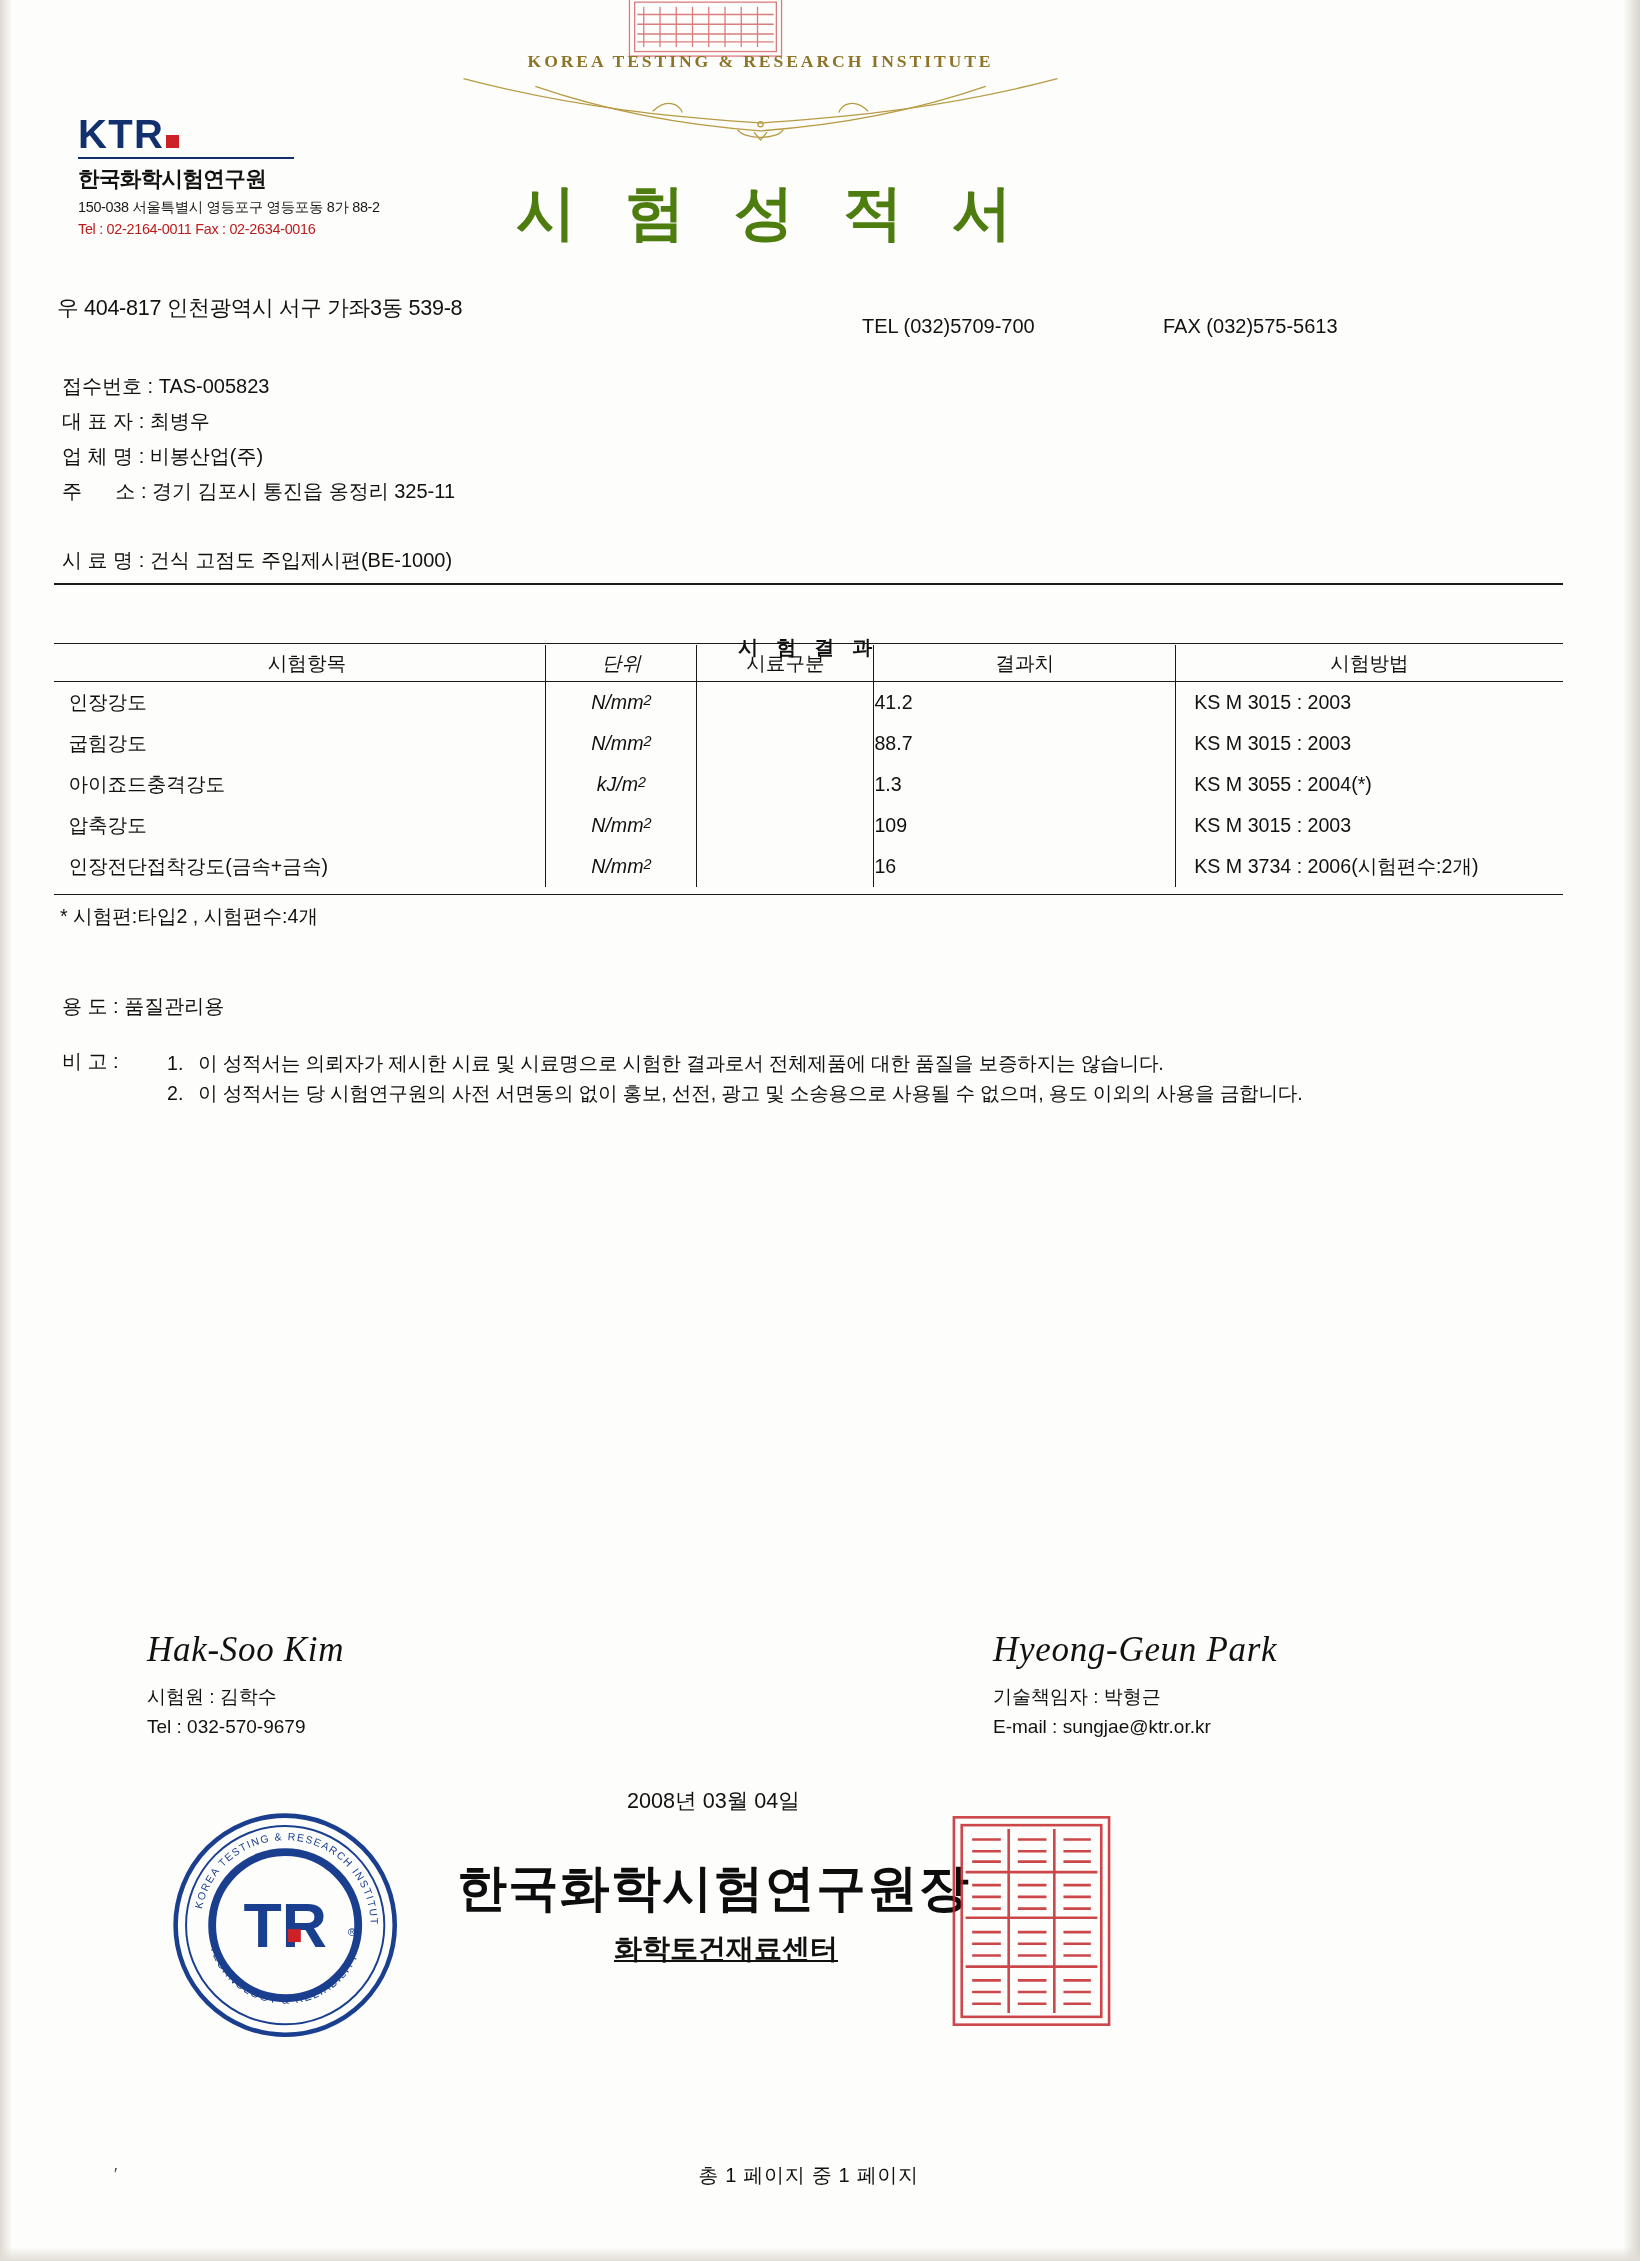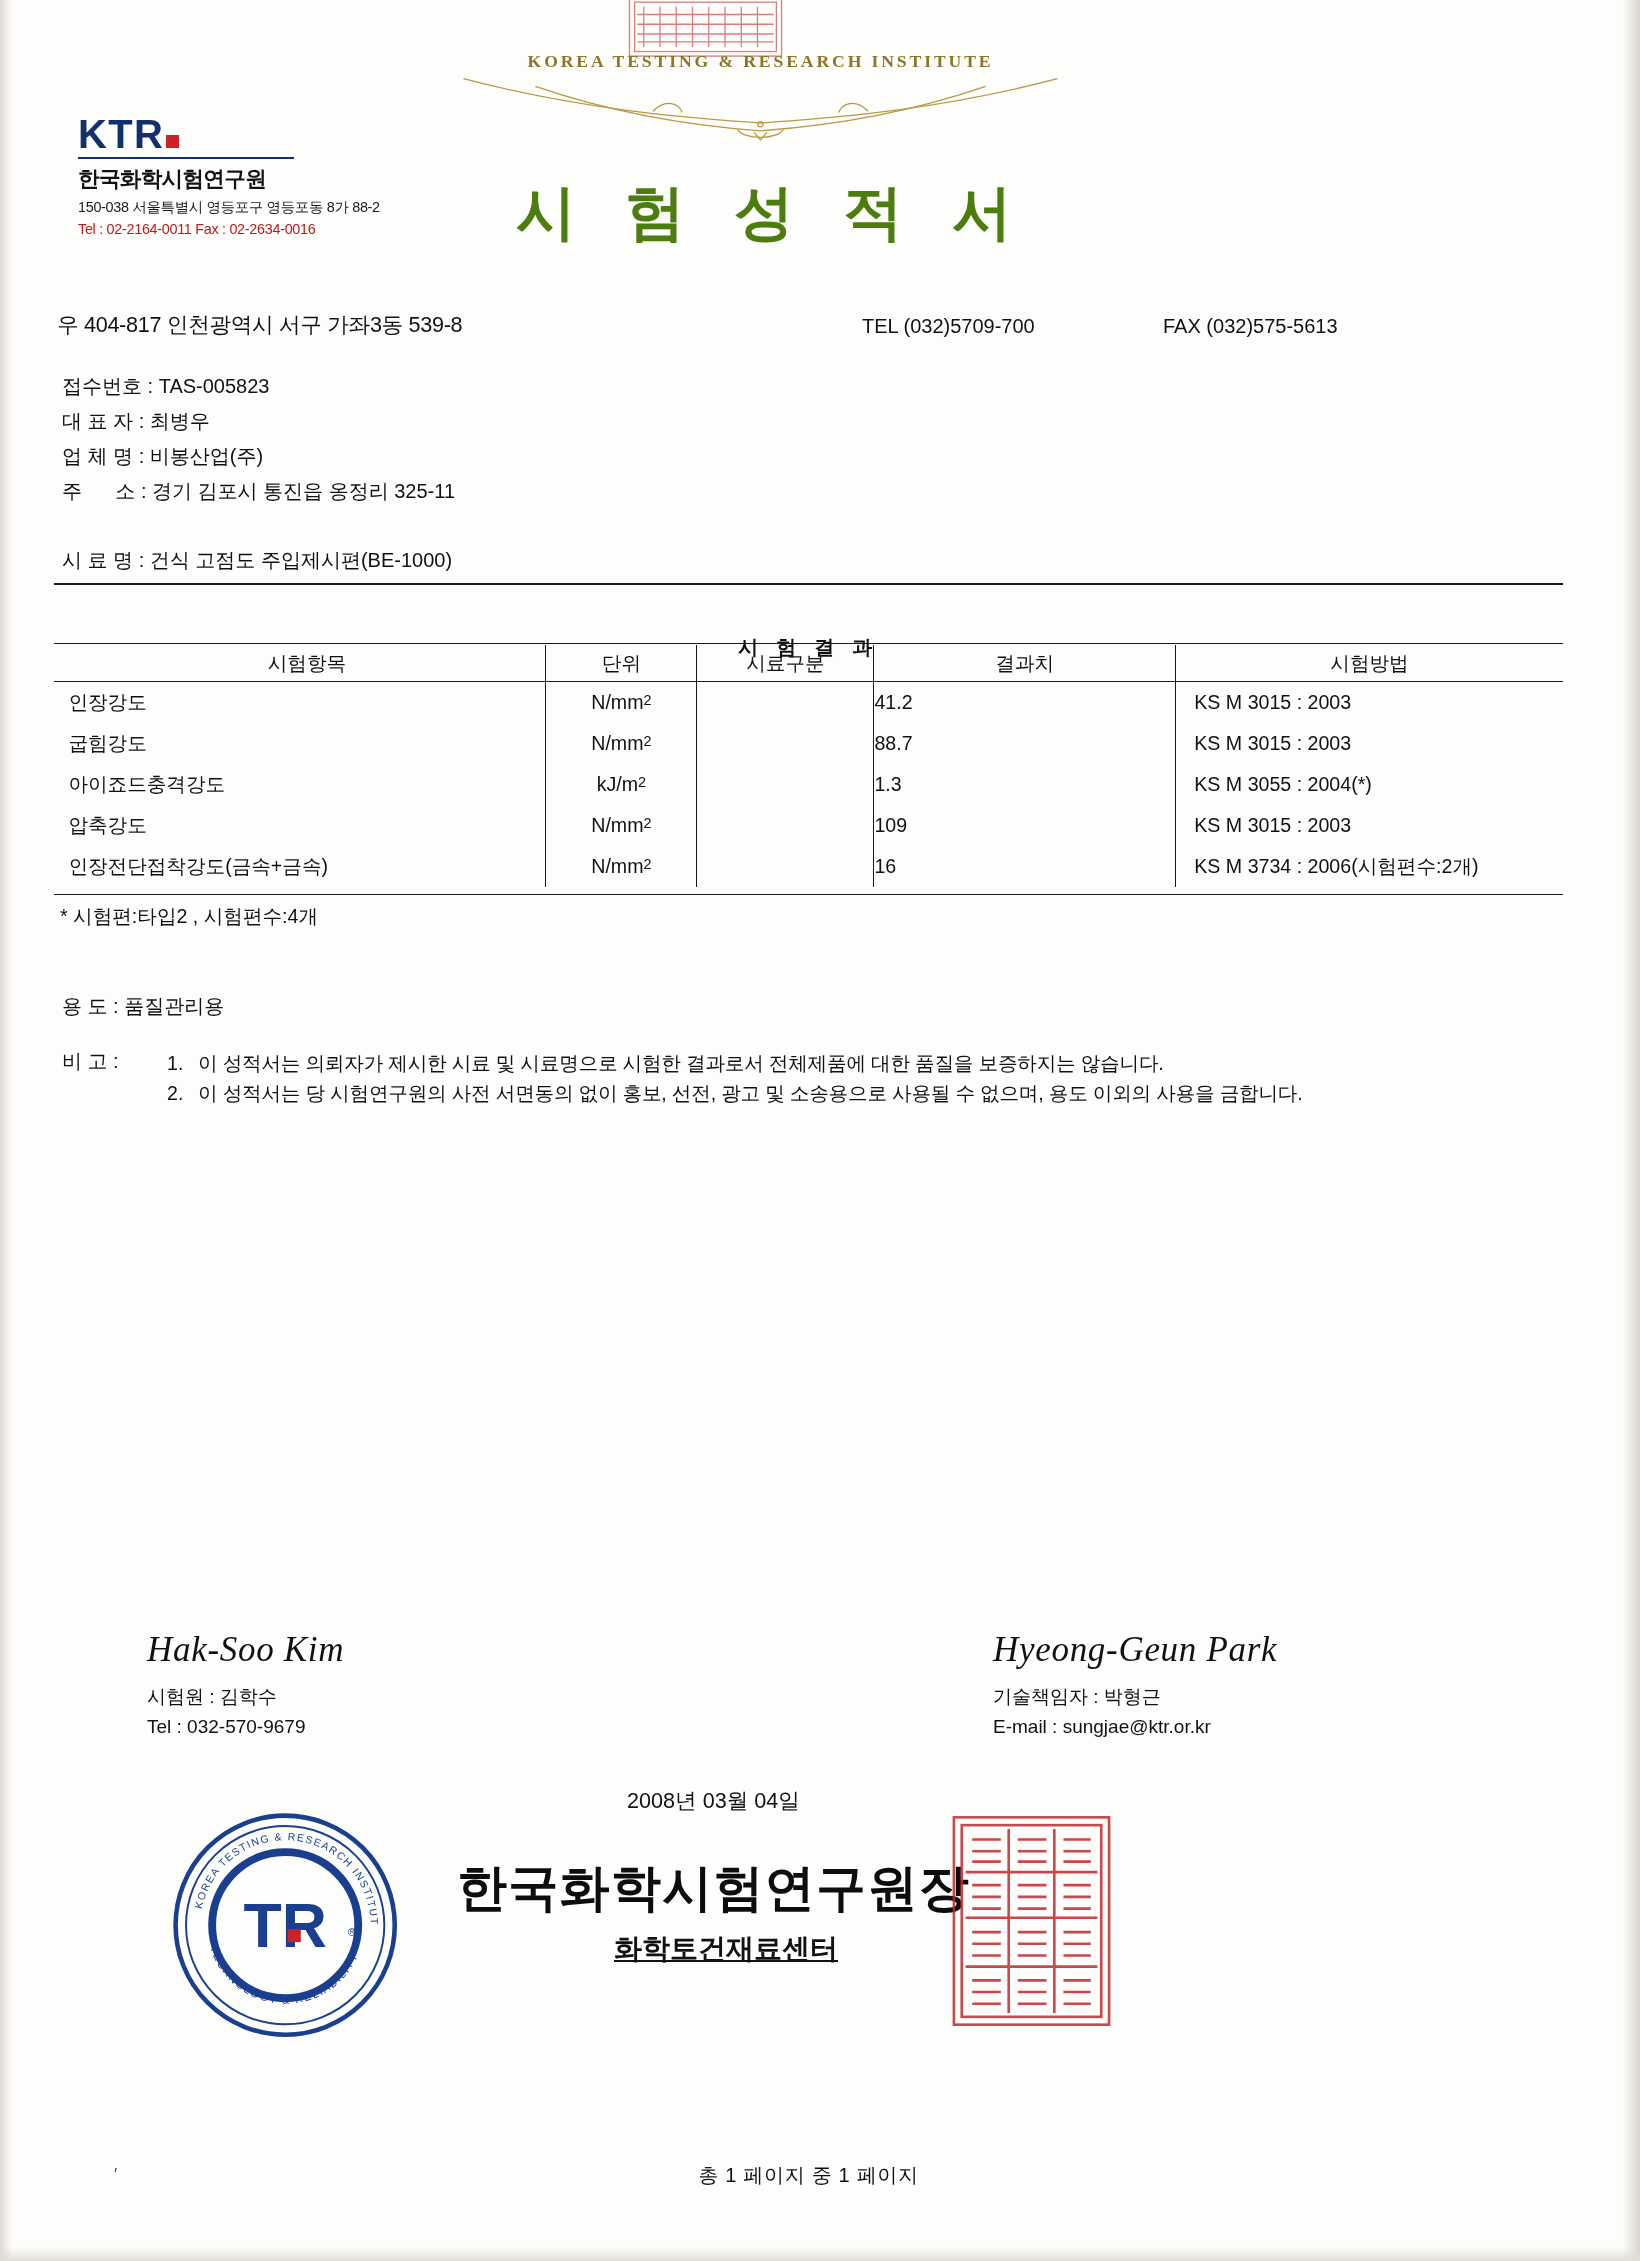--- a/index.html
+++ b/index.html
@@ -121,21 +121,21 @@
     font-weight: bold;
     letter-spacing: 17px;
     color: #4d7c0f;
     text-indent: 17px;
   }
 
   
   .addr-line {
     position: absolute;
     left: 57px;
-    top: 310px;
+    top: 293px;
     font-size: 21.6px;
     letter-spacing: -0.3px;
   }
   .tel-line {
     position: absolute;
     left: 862px;
     top: 315px;
     font-size: 20px;
   }
   .fax-line {
@@ -215,21 +215,21 @@
   table.results thead th {
     text-align: center;
     border-bottom: 1.3px solid #1a1a1a;
     height: 36px;
     font-size: 19.6px;
   }
   table.results tbody td {
     vertical-align: middle;
   }
   .col-item { width: 477px; text-align: left; padding-left: 14.4px !important; }
-  .col-unit { width: 150px; text-align: center; border-left: 1.3px solid #1a1a1a; }
+  .col-unit { width: 150px; text-align: center; border-left: 1.3px solid #1a1a1a; font-style: italic; }
   .col-div  { width: 176px; text-align: center; border-left: 1.3px solid #1a1a1a; }
   .col-val  { width: 281px; text-align: left; padding-right: 19.6px !important; border-left: 1.3px solid #1a1a1a; }
   .col-meth { text-align: left; padding-left: 18.3px !important; border-left: 1.3px solid #1a1a1a; }
   .unit-sup { font-size: 14.4px; vertical-align: 3.9px; }
   .rule-table-bottom {
     position: absolute;
     left: 54px;
     top: 894px;
     width: 1509px;
     border-top: 1.3px solid #1a1a1a;

